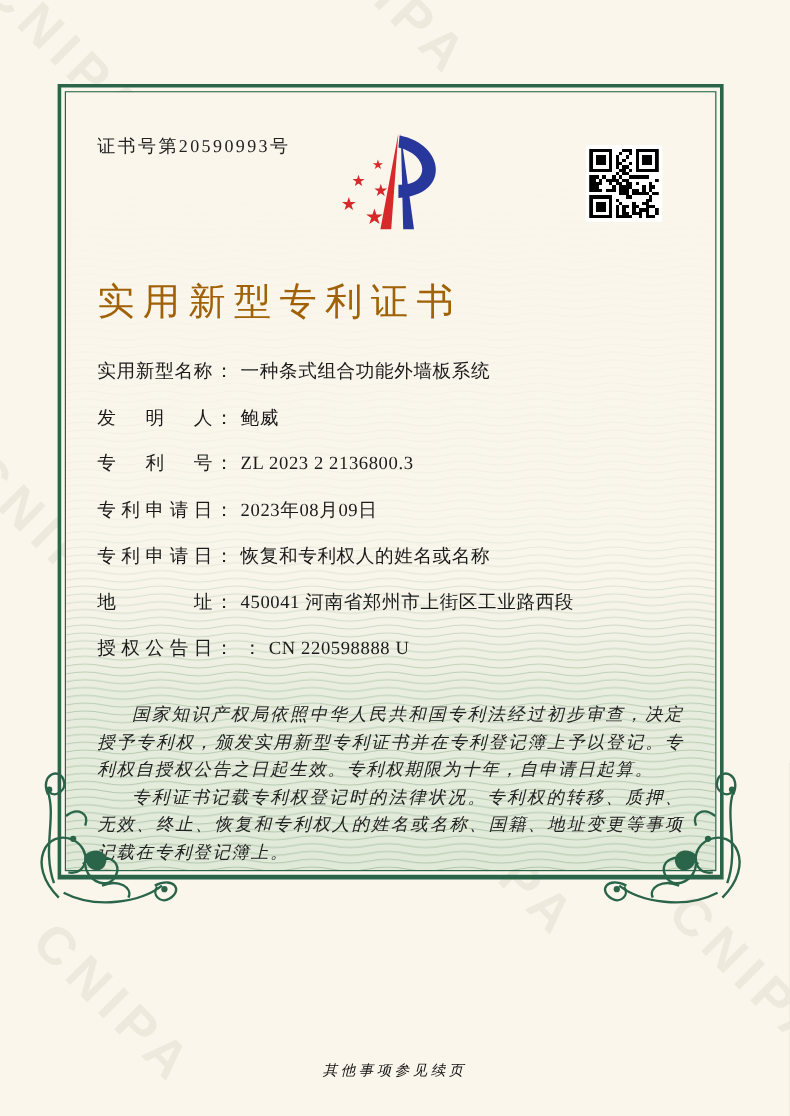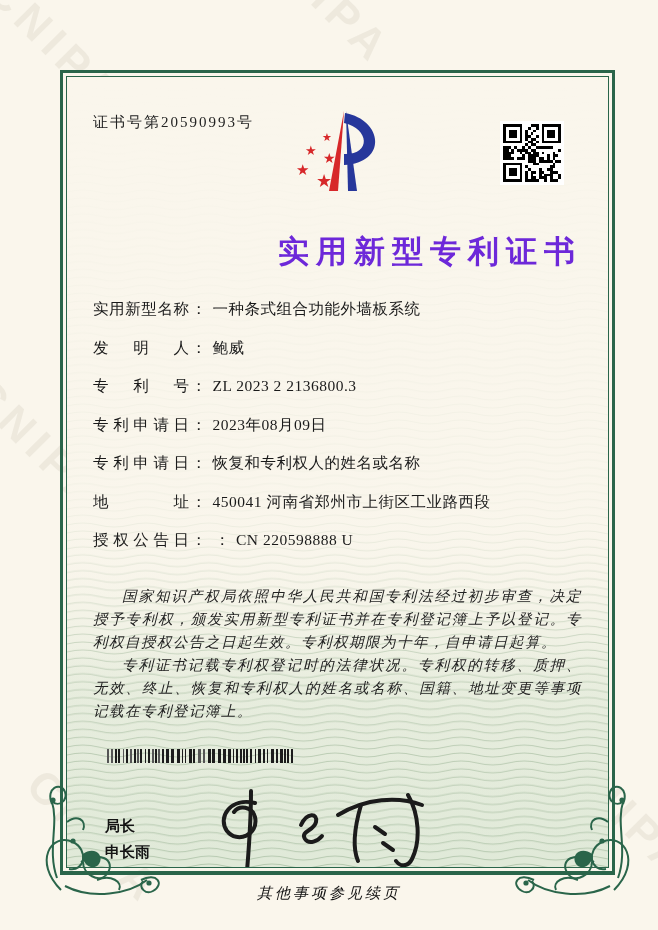--- a/index.html
+++ b/index.html
@@ -8,53 +8,53 @@
     position:relative; width:658px; height:930px; margin:0 auto;
     background:#faf6ec; overflow:hidden;
     font-family:"Liberation Serif","DejaVu Serif",serif; color:#1c1c1c;
   }
   .wm {
     position:absolute; font-family:"Liberation Sans","DejaVu Sans",sans-serif;
     font-weight:bold; font-size:44px; letter-spacing:7px; color:#a89f8a;
     opacity:.14; transform:rotate(45deg); white-space:nowrap; pointer-events:none;
   }
   .frame {
-    position:absolute; left:60px; top:70px; width:555px; height:805px;
+    position:absolute; left:48px; top:70px; width:555px; height:663px;
     border:3px solid #2a654a; border-bottom-width:4px;
   }
   .frame-inner {
     position:absolute; left:3px; top:3px; right:3px; bottom:3px;
     border:1px solid #2a654a; overflow:hidden;
   }
   .waves { position:absolute; left:0; top:0; width:100%; height:100%; }
   .flourish { position:absolute; z-index:5; pointer-events:none; }
   .flourish.bl { left:-26px; bottom:-26px; }
   .flourish.br { right:-26px; bottom:-26px; transform:scaleX(-1); }
   .content { position:absolute; left:0; top:0; right:0; bottom:0; padding:30px 26px 0 26px; z-index:2; }
   .header { position:relative; height:118px; }
   .cert-no { position:absolute; left:0; top:6px; font-size:15px; letter-spacing:2px; color:#222; }
   .logo { position:absolute; left:50%; top:-4px; transform:translateX(-50%); }
   .qr { position:absolute; right:18px; top:14px; background:#fff; padding:3px; line-height:0; }
-  .title { text-align:right; font-size:31px; font-weight:bold; letter-spacing:7px; color:#6d28d9; margin-top:6px; }
+  .title { text-align:left; font-size:31px; font-weight:normal; letter-spacing:7px; color:#a16207; margin-top:6px; }
   .fields { margin-top:26px; }
   .frow { display:flex; align-items:baseline; font-size:15.5px; height:38.5px; color:#1a1a1a; }
   .flabel { display:inline-block; width:96px; text-align:justify; text-align-last:justify; }
   .colon { margin:0 6px 0 2px; }
   .fvalue { letter-spacing:.5px; }
   .flabel2 { display:inline-block; margin-left:58px; }
   .paras { margin-top:16px; font-style:italic; font-size:14.5px; line-height:23px; color:#222; }
   .paras p { text-indent:2em; text-align:justify; letter-spacing:1.5px; }
   .barcode { margin-top:26px; margin-left:14px; height:14px; display:flex; align-items:stretch; }
   .barcode div { height:100%; }
   .sign-block { position:relative; margin-top:28px; height:86px; }
   .signer { position:absolute; left:12px; top:22px; font-family:"Liberation Sans","DejaVu Sans",sans-serif; font-size:15px; font-weight:600; line-height:26px; color:#141414; }
   .signature { position:absolute; left:110px; top:-6px; }
   .footer-note {
     position:absolute; left:0; right:0; top:884px; text-align:center;
-    font-style:italic; font-size:15px; letter-spacing:3px; color:#111;
+    font-style:italic; font-size:12px; letter-spacing:3px; color:#111;
   }
 </style>
 </head>
 <body>
 
 <div class="page">
 
   <div id="wm-layer">
       <div class="wm" style="left: -30px; top: 18px;">CNIPA</div>
       <div class="wm" style="left: 240px; top: -28px;">CNIPA</div>

